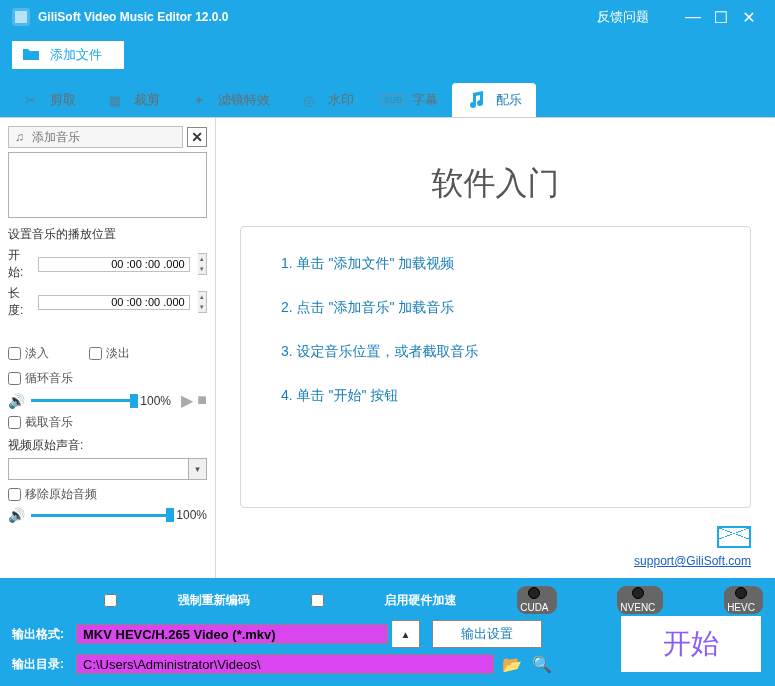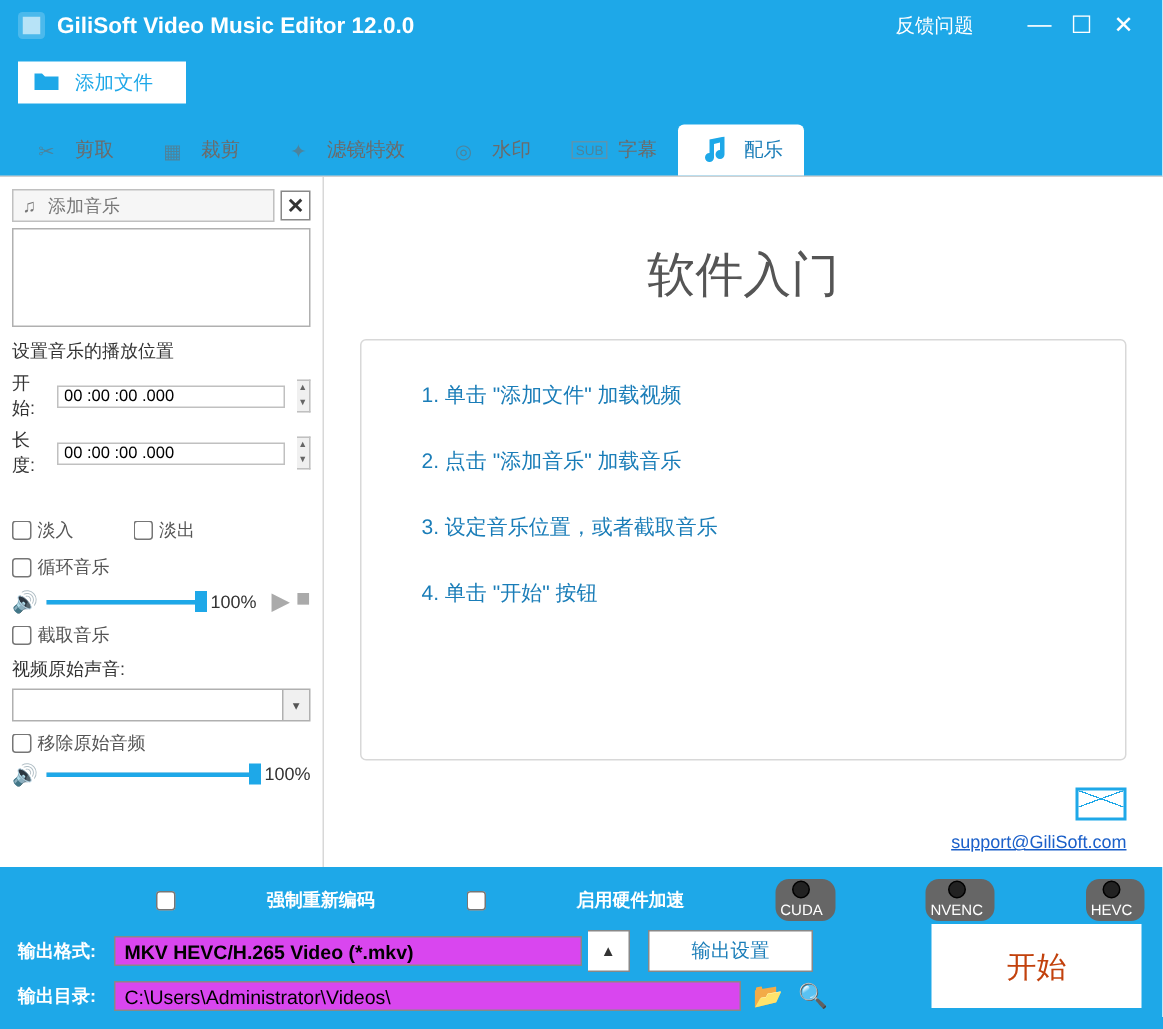--- a/index.html
+++ b/index.html
@@ -1,20 +1,20 @@
 <!DOCTYPE html>
 <html><head>
 <meta charset="utf-8">
 <style>
 * { box-sizing: border-box; margin: 0; padding: 0; font-family: "Microsoft YaHei", Arial, sans-serif; }
 body { width: 775px; height: 686px; background: #fff; overflow: hidden; }
 
 .titlebar { background: #1ea8e8; height: 34px; display: flex; align-items: center; padding: 0 12px; color: #fff; }
 .titlebar .logo { width: 18px; height: 18px; background: #fff3; border-radius: 3px; margin-right: 8px; display: flex; align-items: center; justify-content: center; }
-.titlebar .title { font-size: 15px; font-weight: bold; flex: 1; }
+.titlebar .title { font-size: 12px; font-weight: bold; flex: 1; }
 .titlebar .feedback { font-size: 13px; margin-right: 30px; cursor: pointer; }
 .titlebar .winbtn { width: 28px; text-align: center; font-size: 16px; cursor: pointer; }
 
 .toolbar { background: #1ea8e8; height: 42px; display: flex; align-items: center; padding: 0 12px; }
 .addfile-btn { background: #fff; color: #1ea8e8; height: 28px; padding: 0 22px 0 10px; display: flex; align-items: center; font-size: 13px; cursor: pointer; }
 .addfile-btn .icon { margin-right: 10px; }
 
 .tabs { background: #1ea8e8; height: 42px; display: flex; align-items: flex-end; padding: 0 6px; border-bottom: 1px solid #d0d0d0; }
 .tab { display: flex; align-items: center; padding: 8px 14px; color: #6b6b6b; font-size: 13px; cursor: pointer; gap: 8px; }
 .tab .ticon { width: 22px; height: 18px; display: flex; align-items: center; justify-content: center; opacity: 0.6; }
@@ -23,21 +23,21 @@
 
 .main { display: flex; height: 460px; background: #fff; }
 .sidebar { width: 216px; border-right: 1px solid #d8d8d8; padding: 8px; font-size: 12px; color: #333; }
 .addmusic-row { display: flex; align-items: center; margin-bottom: 4px; }
 .addmusic-btn { flex: 1; height: 22px; border: 1px solid #c0c0c0; background: #f6f6f6; display: flex; align-items: center; padding: 0 6px; gap: 8px; color: #777; cursor: pointer; }
 .closebtn { width: 20px; height: 20px; border: 1px solid #888; margin-left: 4px; display: flex; align-items: center; justify-content: center; font-size: 14px; cursor: pointer; background: #fff; font-weight: bold; }
 .musiclist { height: 66px; border: 1px solid #b0b0b0; background: #fff; margin-bottom: 8px; }
 .section-label { margin: 6px 0 4px; color: #333; }
 .timerow { display: flex; align-items: center; margin-bottom: 4px; gap: 8px; }
 .timerow label { width: 44px; }
-.timeinput { flex: 1; height: 15px; border: 1px solid #c0c0c0; padding: 0 4px; font-size: 11px; background: #fff; }
+.timeinput { flex: 1; height: 15px; border: 1px solid #c0c0c0; padding: 0 4px; font-size: 11px; background: #fff; text-align: right; }
 .spinner { width: 18px; height: 22px; border: 1px solid #c0c0c0; border-left: none; background: #f0f0f0; display: flex; flex-direction: column; cursor: pointer; }
 .spinner div { flex: 1; font-size: 6px; display: flex; align-items: center; justify-content: center; color: #666; }
 .checkrow { display: flex; align-items: center; gap: 4px; margin: 4px 0; color: #555; }
 .checkrow input { width: 13px; height: 13px; }
 .double-check { display: flex; gap: 40px; margin-top: 22px; }
 .sliderrow { display: flex; align-items: center; gap: 6px; margin: 4px 0; }
 .volicon { color: #1ea8e8; font-size: 14px; }
 .slider-wrap { flex: 1; position: relative; height: 16px; display: flex; align-items: center; }
 .slider-track { position: absolute; height: 3px; background: #ddd; width: 100%; }
 .slider-fill { position: absolute; height: 3px; background: #1ea8e8; }
@@ -63,21 +63,21 @@
 .hwbadge { display: inline-flex; align-items: center; background: #666; color: #fff; border-radius: 9px; padding: 1px 8px 1px 3px; font-size: 10px; font-weight: normal; gap: 3px; flex-direction: column; }
 .hwbadge .dot { width: 12px; height: 12px; background: #222; border-radius: 50%; border: 1px solid #000; }
 .outrow { display: flex; align-items: center; margin-bottom: 6px; gap: 4px; }
 .outlabel { width: 60px; font-weight: bold; }
 .outinput { height: 20px; background: #d946ef; border: 1px solid #888; color: #000; padding: 0 6px; font-size: 13px; font-weight: bold; display: flex; align-items: center; }
 .fmtinput { width: 312px; }
 .dropbtn { width: 28px; height: 28px; background: #fff; border: 1px solid #888; border-left: none; display: flex; align-items: center; justify-content: center; cursor: pointer; color: #333; font-size: 10px; }
 .settingsbtn { height: 28px; background: #fff; border: 1px solid #888; color: #1a7db8; padding: 0 28px; margin-left: 8px; cursor: pointer; font-size: 13px; display: flex; align-items: center; }
 .dirinput { width: 418px; font-weight: normal; }
 .dirbtn { color: #1a7db8; font-size: 16px; width: 24px; text-align: center; cursor: pointer; margin-left: 2px; }
-.startbtn { position: absolute; right: 14px; bottom: 14px; width: 140px; height: 56px; background: #fff; color: #c2410c; font-size: 20px; display: flex; align-items: center; justify-content: center; cursor: pointer; }
+.startbtn { position: absolute; right: 14px; bottom: 14px; width: 140px; height: 56px; background: #fff; color: #8b5cf6; font-size: 28px; display: flex; align-items: center; justify-content: center; cursor: pointer; }
 .bottom { position: relative; }
 </style>
 </head>
 <body>
 
 <div class="titlebar">
   <div class="logo">
     <svg width="12" height="12" viewBox="0 0 12 12">
         <rect width="12" height="12" fill="#fff" opacity="0.6"></rect>
       </svg>

